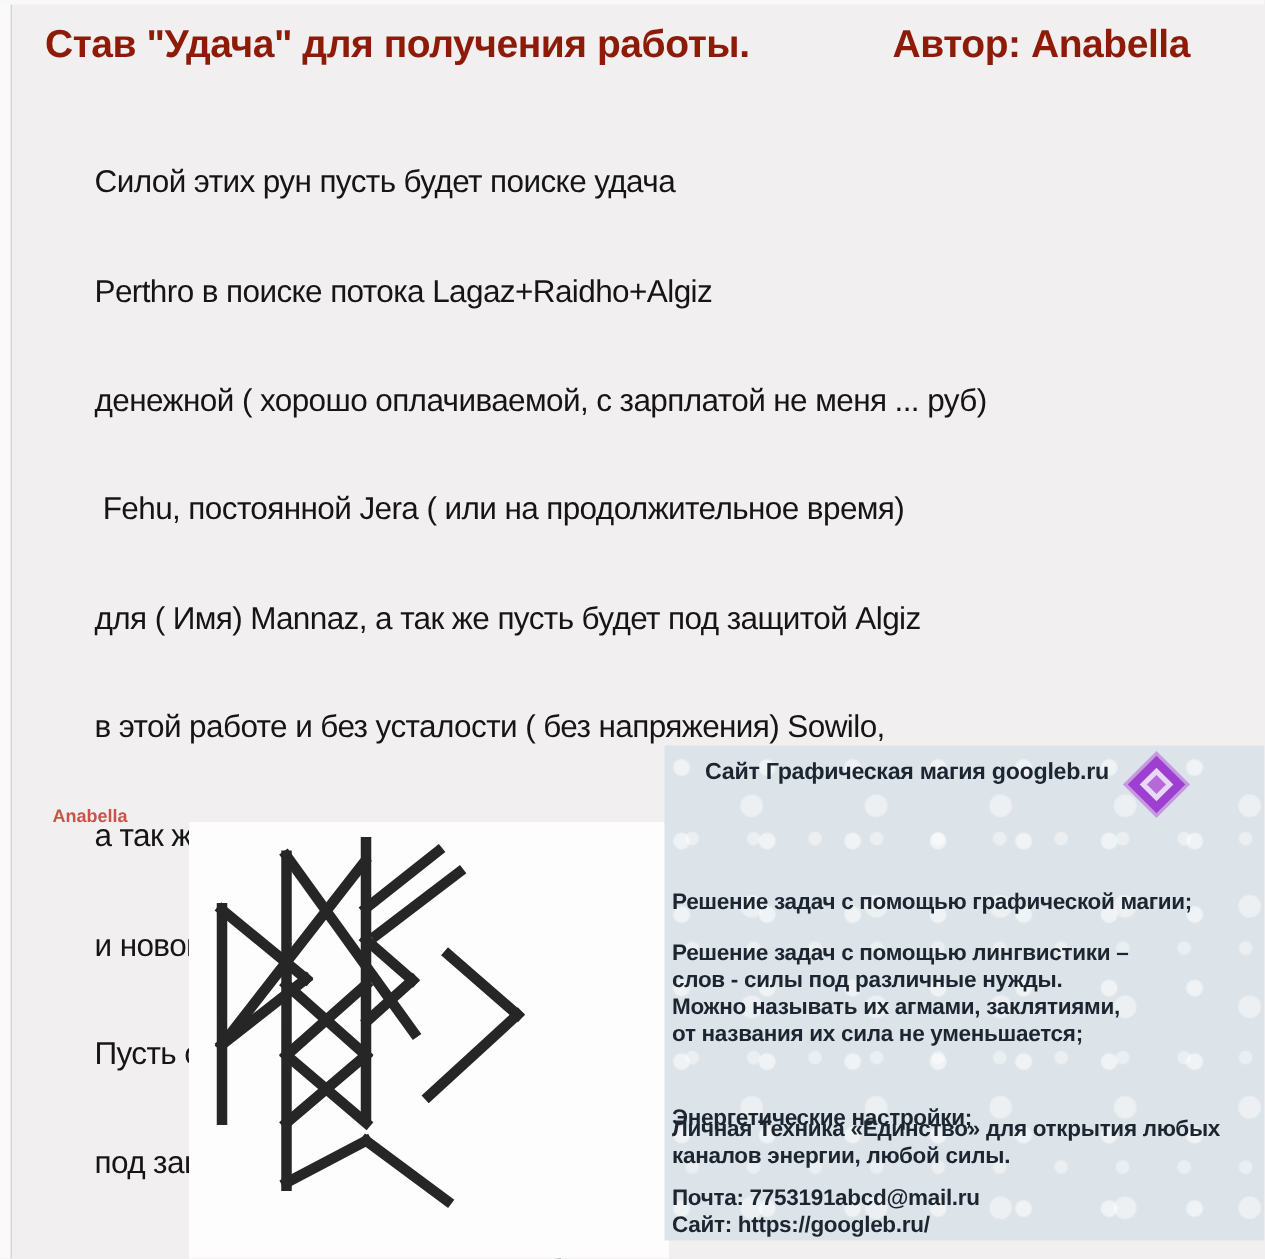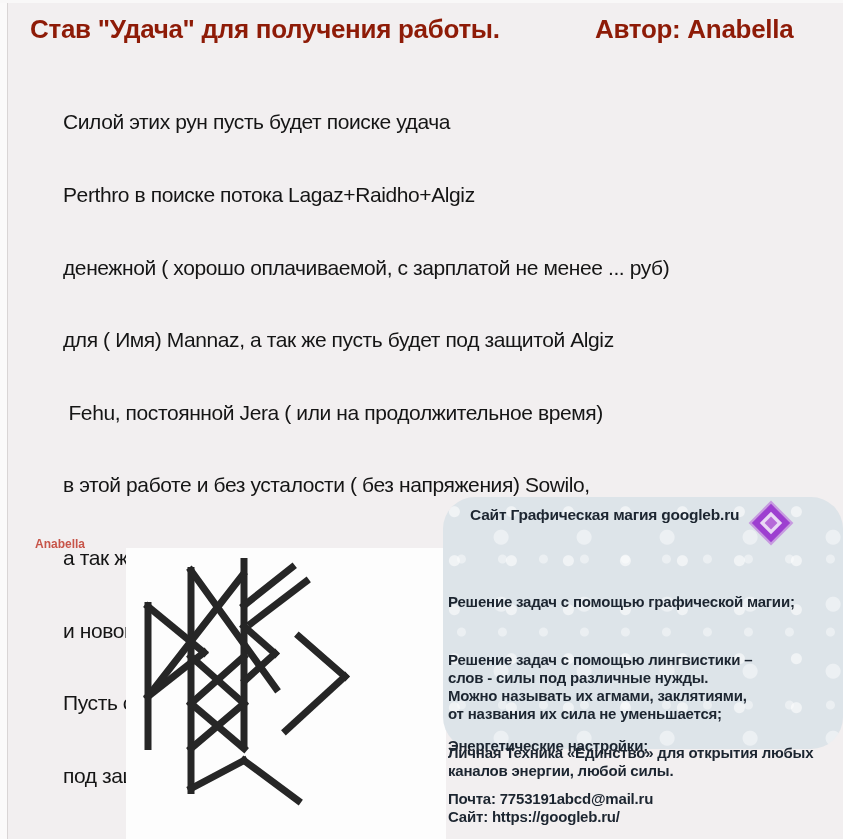--- a/index.html
+++ b/index.html
@@ -17,51 +17,51 @@
 
   .body-text{position:absolute;left:63px;top:62px;width:720px;color:#151515;
     font-size:21px;line-height:24.2px;letter-spacing:-0.4px;white-space:pre;}
   .body-text div{height:24.2px;}
 
   .watermark{position:absolute;left:35px;top:537px;font-size:12px;font-weight:bold;color:#c0392b;opacity:0.85;}
 
   .rune-canvas{position:absolute;left:126px;top:548px;width:320px;height:291px;background:#fdfdfd;}
   .rune-canvas svg{display:block;}
 
-  .info-box{position:absolute;left:443px;top:497px;width:400px;height:252px;
+  .info-box{position:absolute;left:443px;top:497px;width:400px;height:330px;
     background-color:#dde4e9;
     background-image:
       radial-gradient(circle at 20% 30%, rgba(255,255,255,0.55) 0 5px, rgba(255,255,255,0) 6px),
       radial-gradient(circle at 70% 60%, rgba(255,255,255,0.45) 0 7px, rgba(255,255,255,0) 8px),
       radial-gradient(circle at 45% 85%, rgba(255,255,255,0.4) 0 4px, rgba(255,255,255,0) 5px);
     background-size:57px 49px, 83px 67px, 41px 73px;
-    color:#1c2530;font-weight:bold;border-radius:32px;
+    color:#1c2530;font-weight:bold;
   }
   .ib-header{position:absolute;left:27px;top:9px;font-size:15.5px;letter-spacing:-0.2px;}
   .ib-logo{position:absolute;left:304px;top:2px;width:48px;height:48px;}
   .ib-par{position:absolute;left:5px;font-size:15px;line-height:18px;letter-spacing:-0.2px;white-space:pre-line;}
-  .p0{top:65px;} .p1{top:96px;} .p2{top:130px;margin-top:24px;} .p3{top:216px;margin-top:24px;} .p4{top:247px;} .p5{top:293px;}
+  .p0{top:65px;} .p1{top:96px;} .p2{top:130px;} .p3{top:216px;margin-top:24px;} .p4{top:247px;} .p5{top:293px;}
 </style>
 </head>
 <body>
 
 <div class="scan-edge-left"></div>
 <div class="scan-edge-top"></div>
 
 <div class="title-row">
   <span class="doc-title">Став "Удача" для получения работы.</span>
   <span class="doc-author">Автор: Anabella</span>
 </div>
 
 <div class="body-text">
   <div>Силой этих рун пусть будет поиске удача</div>
   <div>Perthro в поиске потока Lagaz+Raidho+Algiz</div>
-  <div>денежной ( хорошо оплачиваемой, с зарплатой не менее ... руб)</div>
+  <div>денежной ( хорошо оплачиваемой, с зарплатой не меня ... руб)</div>
+  <div> Fehu, постоянной Jera ( или на продолжительное время)</div>
   <div>для ( Имя) Mannaz, а так же пусть будет под защитой Algiz</div>
-  <div> Fehu, постоянной Jera ( или на продолжительное время)</div>
   <div>в этой работе и без усталости ( без напряжения) Sowilo,</div>
   <div>а так же эта работа ведет к процветанию</div>
   <div>и новому росту Berkano.</div>
   <div>Пусть с момента активации данный рунический став работает</div>
   <div>под защитой и покровительством Богов,</div>
   <div>мягко и гармонично для меня и без вреда для моего</div>
   
   
   
   

